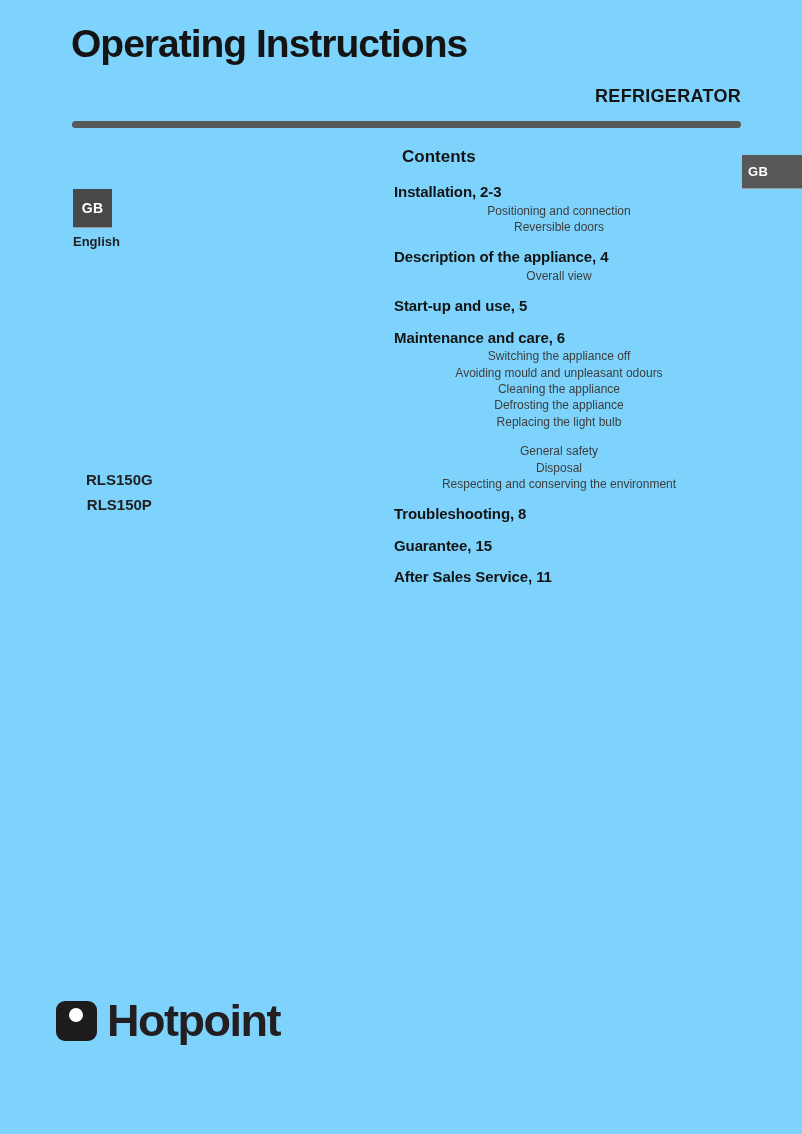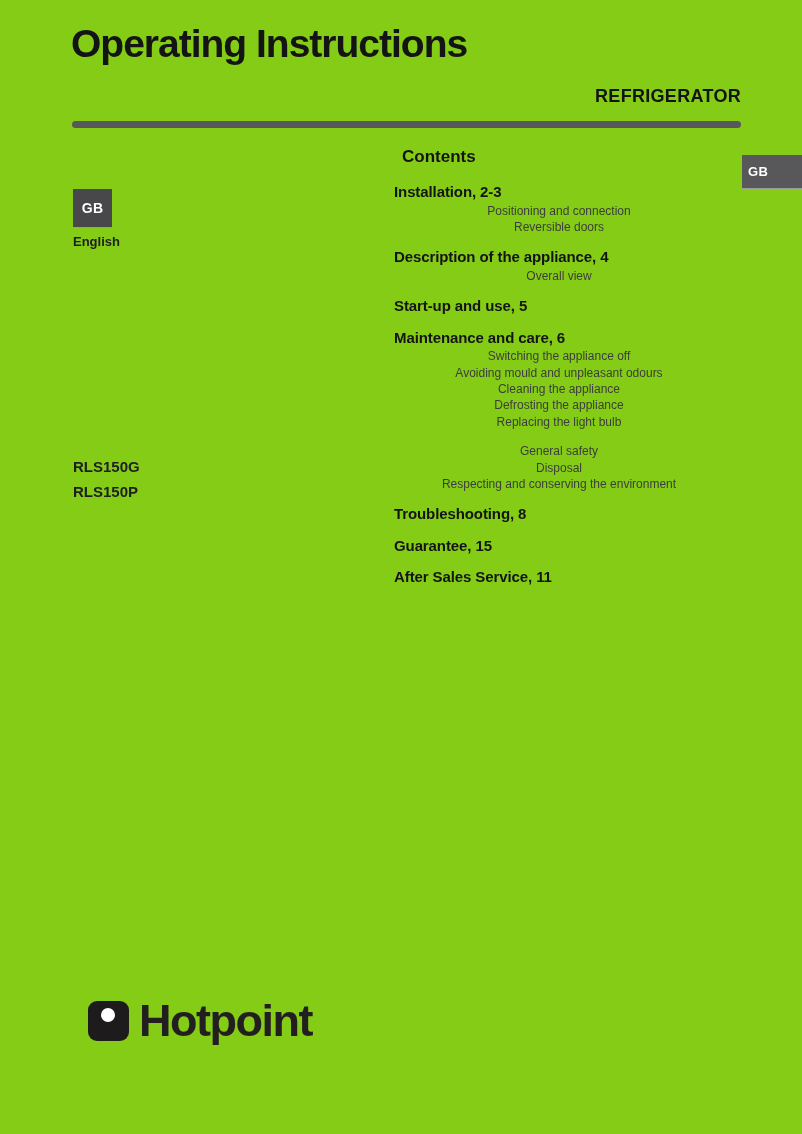--- a/index.html
+++ b/index.html
@@ -1,19 +1,19 @@
 <!DOCTYPE html>
 <html><head>
 <meta charset="utf-8">
 <style>
   html,body{margin:0;padding:0;background:#e8e8e8;}
   .page{
     position:relative;
     width:802px;height:1134px;
-    background:#84cc16;
+    background:#7dd3fc;
     font-family:"Liberation Sans","DejaVu Sans",sans-serif;
     color:#1a1a1a;
     overflow:hidden;
     margin:0 auto;
   }
   
   .doc-title{
     position:absolute;left:71px;top:22px;
     font-size:39px;font-weight:bold;letter-spacing:-1px;
     color:#141414;margin:0;
@@ -45,21 +45,21 @@
     width:39px;height:38px;background:#48484a;
     display:flex;align-items:center;justify-content:center;
     border-bottom:1px solid #9b9b9d;
   }
   .gb-badge span{color:#ffffff;font-size:14px;font-weight:bold;letter-spacing:.3px;}
   .lang-label{
     position:absolute;left:73px;top:234px;
     font-size:13px;font-weight:bold;color:#1f1f1f;margin:0;
   }
   .models{
-    position:absolute;left:73px;top:454px;margin:0;
+    position:absolute;left:73px;top:454px;margin:13px;text-align:center;
   }
   .models div{
     font-size:15px;font-weight:bold;color:#1f1f1f;line-height:25px;
   }
   
   .contents{
     position:absolute;left:394px;top:146px;width:330px;
   }
   .contents-heading{
     font-size:17px;font-weight:bold;color:#141414;
@@ -71,21 +71,21 @@
     margin:0;line-height:18.5px;letter-spacing:-.1px;
   }
   .toc-section ul{
     list-style:none;margin:1px 0 0 0;padding:0;text-align:center;
   }
   .toc-section li{
     font-size:12px;color:#3d3d3d;line-height:16.4px;
   }
   
   .brand{
-    position:absolute;left:88px;top:997px;
+    position:absolute;left:56px;top:997px;
     display:flex;align-items:flex-start;
   }
   .brand-mark{
     position:relative;width:41px;height:40px;
     background:#1d1b1c;border-radius:9px;
     margin-top:4px;
   }
   .brand-mark .dot{
     position:absolute;left:13px;top:7px;
     width:14px;height:14px;border-radius:50%;

